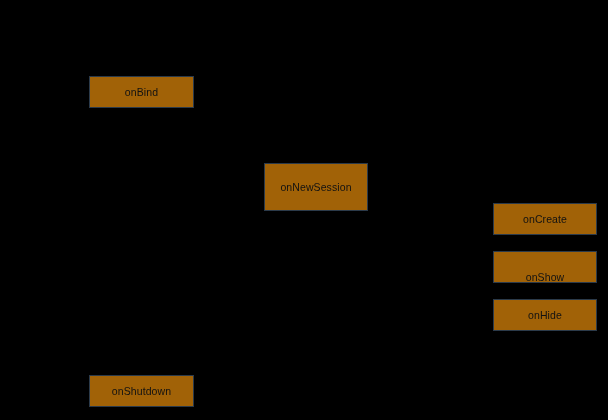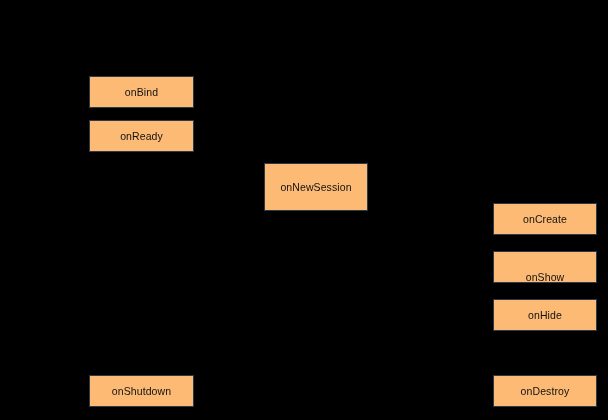--- a/index.html
+++ b/index.html
@@ -14,21 +14,21 @@
   #canvas {
     position: relative;
     width: 608px;
     height: 420px;
     background: #000000;
     overflow: hidden;
   }
   .node {
     position: absolute;
     box-sizing: border-box;
-    background: #fdba74;
+    background: #a16207;
     border: 1px solid #2b3a4a;
     color: #121212;
     font-family: "Liberation Sans", sans-serif;
     font-size: 10.5px;
     line-height: 1;
     letter-spacing: 0.1px;
     display: flex;
     align-items: center;
     justify-content: center;
     text-align: center;
@@ -56,23 +56,20 @@
   <div class="edge" style="left:368px; top:179px; width:1px; height:40px;"></div>
   <div class="edge" style="left:545px; top:235px; width:1px; height:16px;"></div>
   <div class="edge" style="left:545px; top:283px; width:1px; height:16px;"></div>
   <div class="edge" style="left:545px; top:331px; width:1px; height:44px;"></div>
   <div class="edge" style="left:141px; top:152px; width:1px; height:223px;"></div>
 
   <div class="node" style="left:89px; top:76px; width:105px; height:32px;">
     <span class="node-label">onBind</span>
   </div>
 
-  <div class="node" style="left:89px; top:120px; width:105px; height:32px;">
-    <span class="node-label">onReady</span>
-  </div>
 
   <div class="node" style="left:264px; top:163px; width:104px; height:48px;">
     <span class="node-label">onNewSession</span>
   </div>
 
   <div class="node" style="left:493px; top:203px; width:104px; height:32px;">
     <span class="node-label">onCreate</span>
   </div>
 
   <div class="node" style="left:493px; top:251px; width:104px; height:32px;align-items:flex-end;">
@@ -80,17 +77,14 @@
   </div>
 
   <div class="node" style="left:493px; top:299px; width:104px; height:32px;">
     <span class="node-label">onHide</span>
   </div>
 
   <div class="node" style="left:89px; top:375px; width:105px; height:32px;">
     <span class="node-label">onShutdown</span>
   </div>
 
-  <div class="node" style="left:493px; top:375px; width:104px; height:32px;">
-    <span class="node-label">onDestroy</span>
-  </div>
 
 </div>
 
 </body></html>

